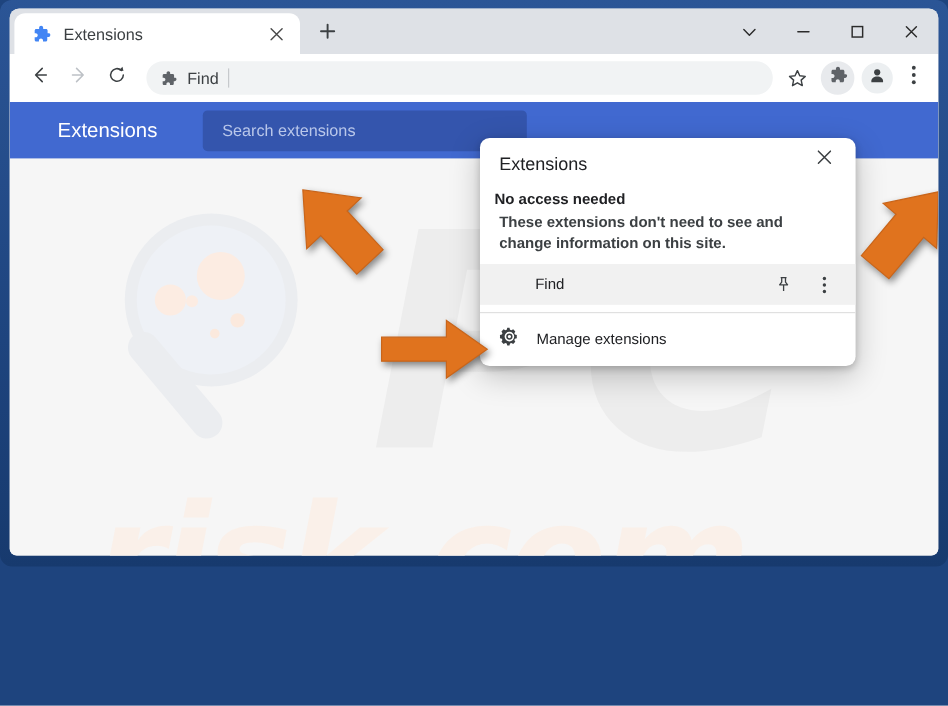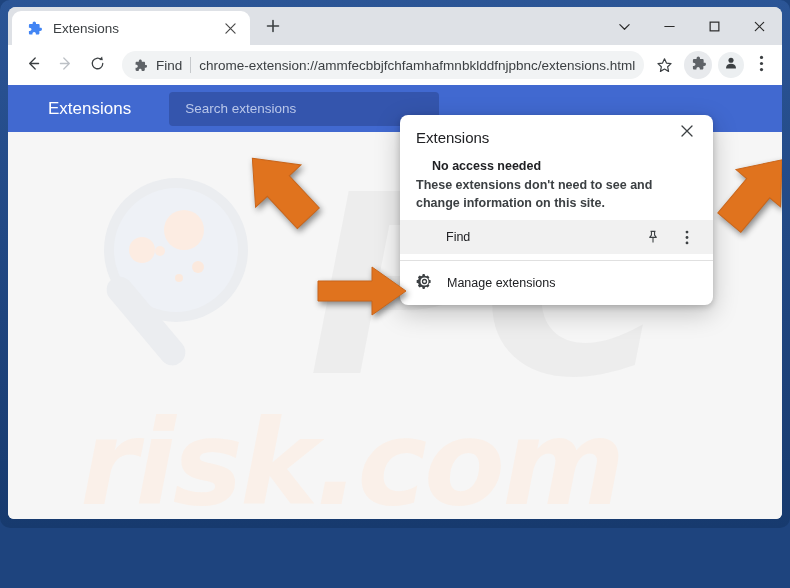--- a/index.html
+++ b/index.html
@@ -9,21 +9,21 @@
     height: 588px;
     overflow: hidden;
     font-family: "Liberation Sans", sans-serif;
     background: #1e447e;
   }
 
   
   #window-frame {
     position: absolute;
     left: 0; top: 0;
-    width: 790px; height: 528px;
+    width: 790px; height: 472px;
     background: linear-gradient(180deg, #2b5596 0%, #1e447e 60%, #173a6e 100%);
     border-radius: 10px;
     padding: 7px 8px 9px 8px;
   }
 
   #window-inner {
     position: relative;
     width: 100%; height: 100%;
     background: #dee1e6;
     border-radius: 8px 8px 6px 6px;
@@ -302,21 +302,21 @@
     display: flex; align-items: center; justify-content: center;
     border-radius: 50%;
     cursor: pointer;
     margin-top: -12px;
   }
 
   #popup-section-heading {
     font-size: 12.5px;
     font-weight: 700;
     color: #202124;
-    padding: 0 16px 3px 32px;
+    padding: 0 16px 3px 12px;
   }
 
   #popup-section-desc {
     font-size: 12.5px;
     color: #3c4043;
     line-height: 1.45;
     padding: 0 16px 8px 16px;
     font-weight: bold;
   }
 
@@ -458,21 +458,20 @@
       </div>
 
       <div id="omnibox">
         <span id="omnibox-ext-icon">
           <svg width="15" height="15" viewBox="0 0 24 24">
             <path fill="#5f6368" d="M20.5 11h-1.2V7.6c0-1-.8-1.8-1.8-1.8h-3.4V4.6c0-1.3-1.1-2.4-2.4-2.4S9.3 3.3 9.3 4.6v1.2H5.9c-1 0-1.8.8-1.8 1.8v3.2h1.2c1.3 0 2.4 1.1 2.4 2.4s-1.1 2.4-2.4 2.4H4.1v3.2c0 1 .8 1.8 1.8 1.8h3.2v-1.2c0-1.3 1.1-2.4 2.4-2.4s2.4 1.1 2.4 2.4v1.2h3.2c1 0 1.8-.8 1.8-1.8v-3.4h1.2c1.3 0 2.4-1.1 2.4-2.4S21.8 11 20.5 11z"></path>
           </svg>
         </span>
         <span id="omnibox-scheme-label">Find</span>
         <span id="omnibox-divider"></span>
-        <span id="omnibox-url">chrome-extension://ammfecbbjfchfamhafmnbklddfnjpbnc/extensions.html</span>
       </div>
 
       <div id="bookmark-star">
         <svg width="17" height="17" viewBox="0 0 20 20">
           <path fill="none" stroke="#3c4043" stroke-width="1.4" stroke-linejoin="round" d="M10 2.2 l2.3 5 5.4 .6 -4 3.7 1.1 5.4 -4.8 -2.8 -4.8 2.8 1.1 -5.4 -4 -3.7 5.4 -.6 z"></path>
         </svg>
       </div>
 
       <div id="extensions-toolbar-button">
         <span>

